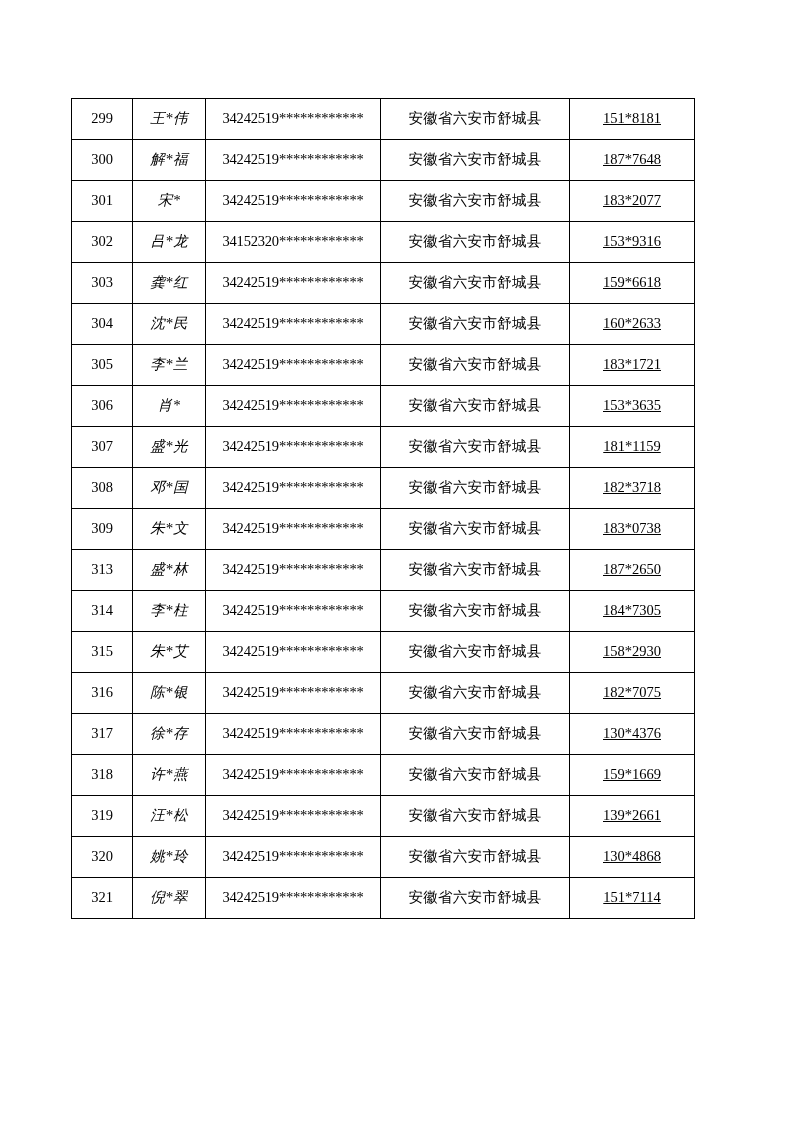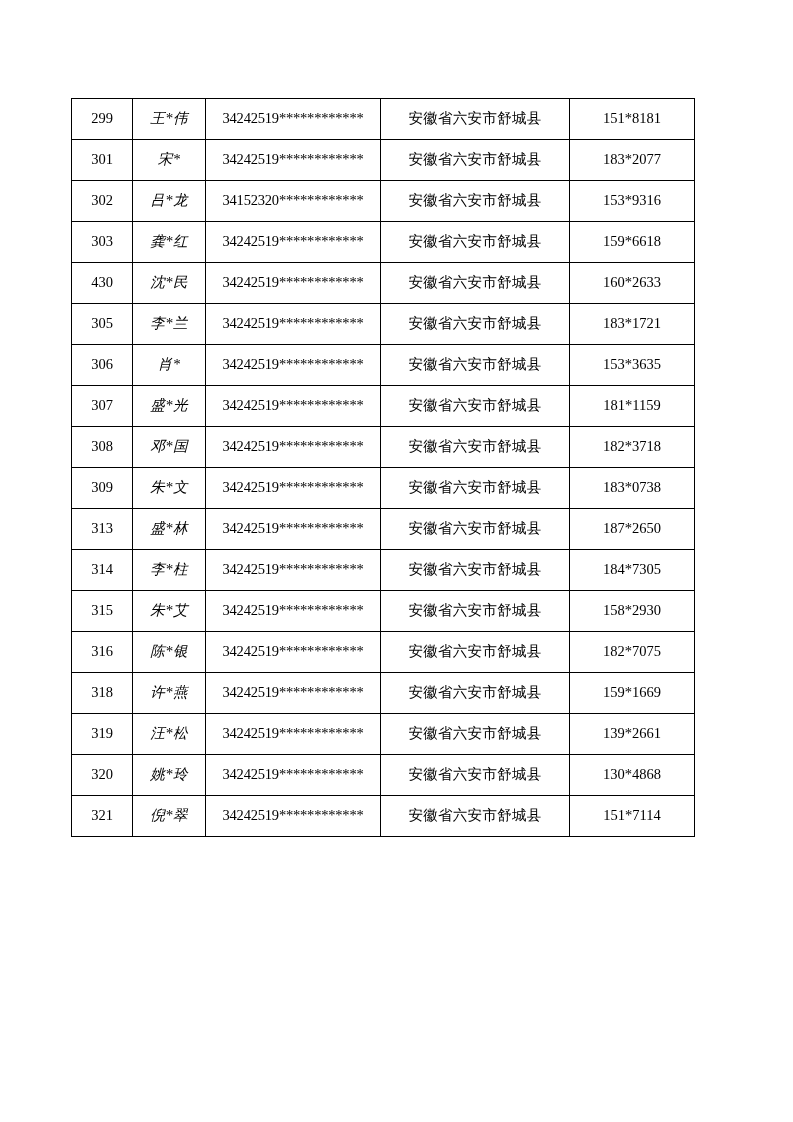--- a/index.html
+++ b/index.html
@@ -39,37 +39,44 @@
     vertical-align: middle;
     font-size: 14.5px;
     line-height: 1.1;
     white-space: nowrap;
     overflow: hidden;
   }
   td.col-index  { width: 56px; }
   td.col-name   { width: 68px; letter-spacing: 0.5px; font-style: italic; }
   td.col-id     { width: 170px; font-size: 14px; letter-spacing: -0.2px; }
   td.col-region { width: 184px; letter-spacing: 0.3px; border-radius: 19px; }
-  td.col-phone  { width: 120px; }
+  td.col-phone  { width: 120px; text-decoration: underline; }
 </style>
 </head>
 <body>
 
 <div class="page">
   <div class="table-wrap">
     <table class="data-table">
       <tbody>
           <tr>
             <td class="col-index">299</td>
             <td class="col-name">王*伟</td>
             <td class="col-id">34242519************</td>
             <td class="col-region">安徽省六安市舒城县</td>
             <td class="col-phone">151*8181</td>
           </tr>
           <tr>
+            <td class="col-index">300</td>
+            <td class="col-name">解*福</td>
+            <td class="col-id">34242519************</td>
+            <td class="col-region">安徽省六安市舒城县</td>
+            <td class="col-phone">187*7648</td>
+          </tr>
+          <tr>
             <td class="col-index">301</td>
             <td class="col-name">宋*</td>
             <td class="col-id">34242519************</td>
             <td class="col-region">安徽省六安市舒城县</td>
             <td class="col-phone">183*2077</td>
           </tr>
           <tr>
             <td class="col-index">302</td>
             <td class="col-name">吕*龙</td>
             <td class="col-id">34152320************</td>
@@ -77,21 +84,21 @@
             <td class="col-phone">153*9316</td>
           </tr>
           <tr>
             <td class="col-index">303</td>
             <td class="col-name">龚*红</td>
             <td class="col-id">34242519************</td>
             <td class="col-region">安徽省六安市舒城县</td>
             <td class="col-phone">159*6618</td>
           </tr>
           <tr>
-            <td class="col-index">430</td>
+            <td class="col-index">304</td>
             <td class="col-name">沈*民</td>
             <td class="col-id">34242519************</td>
             <td class="col-region">安徽省六安市舒城县</td>
             <td class="col-phone">160*2633</td>
           </tr>
           <tr>
             <td class="col-index">305</td>
             <td class="col-name">李*兰</td>
             <td class="col-id">34242519************</td>
             <td class="col-region">安徽省六安市舒城县</td>
@@ -145,20 +152,27 @@
             <td class="col-id">34242519************</td>
             <td class="col-region">安徽省六安市舒城县</td>
             <td class="col-phone">158*2930</td>
           </tr>
           <tr>
             <td class="col-index">316</td>
             <td class="col-name">陈*银</td>
             <td class="col-id">34242519************</td>
             <td class="col-region">安徽省六安市舒城县</td>
             <td class="col-phone">182*7075</td>
+          </tr>
+          <tr>
+            <td class="col-index">317</td>
+            <td class="col-name">徐*存</td>
+            <td class="col-id">34242519************</td>
+            <td class="col-region">安徽省六安市舒城县</td>
+            <td class="col-phone">130*4376</td>
           </tr>
           <tr>
             <td class="col-index">318</td>
             <td class="col-name">许*燕</td>
             <td class="col-id">34242519************</td>
             <td class="col-region">安徽省六安市舒城县</td>
             <td class="col-phone">159*1669</td>
           </tr>
           <tr>
             <td class="col-index">319</td>

